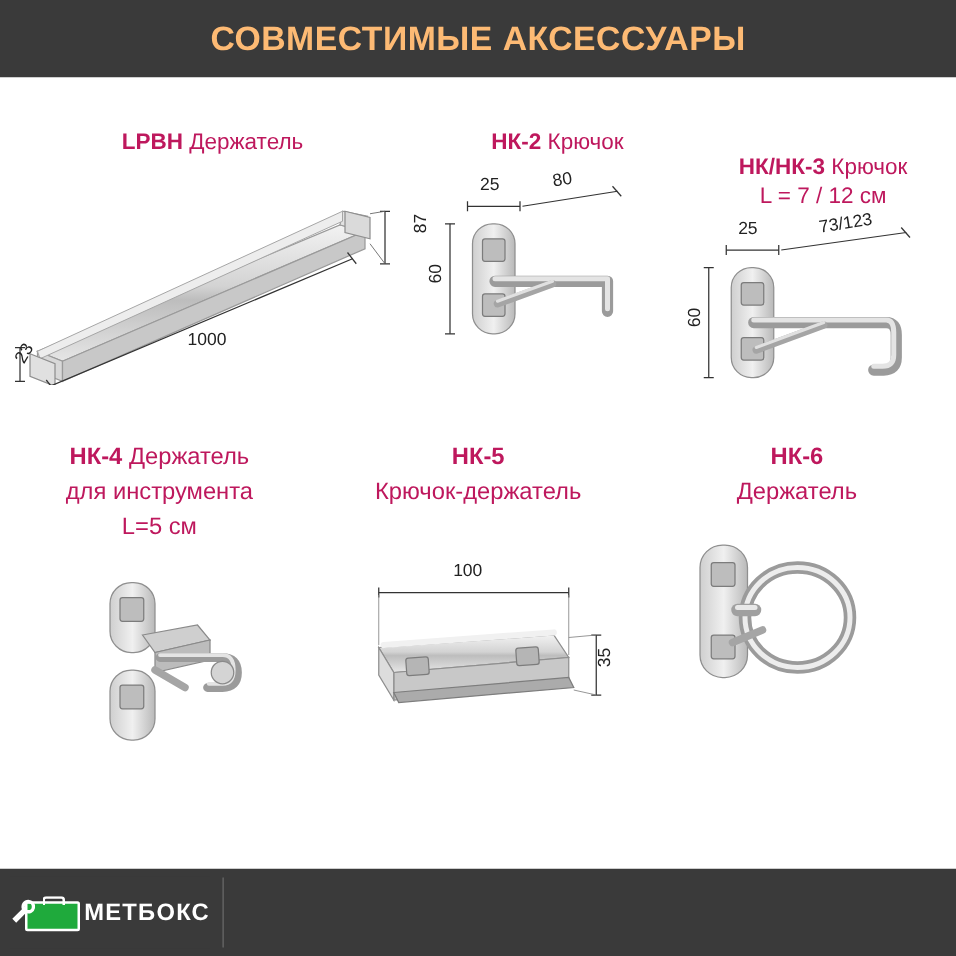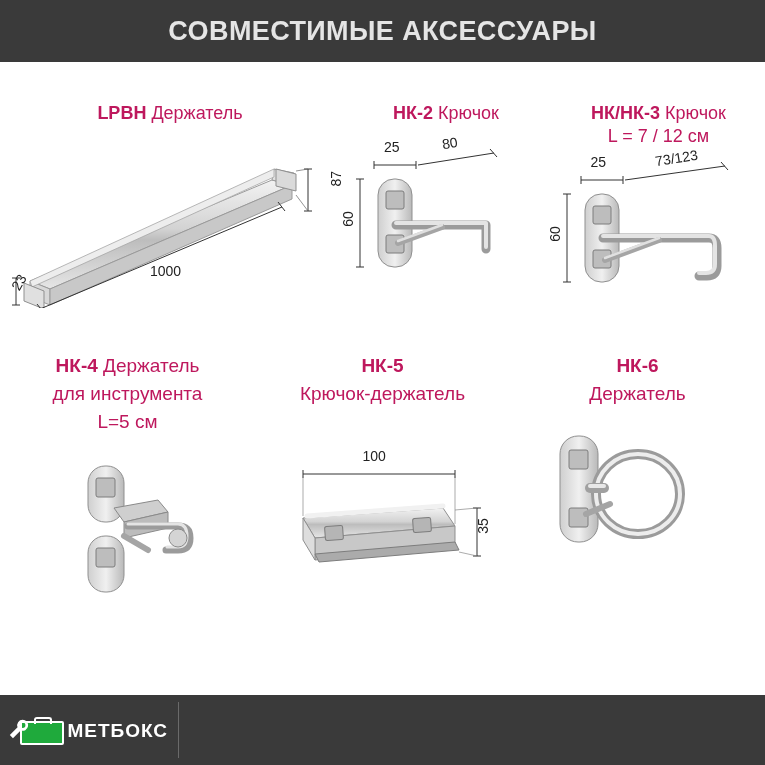--- a/index.html
+++ b/index.html
@@ -20,21 +20,21 @@
     position: absolute;
     left: 0; top: 0;
     width: 765px;
     height: 62px;
     background: #3a3a3a;
     display: flex;
     align-items: center;
     justify-content: center;
   }
   .header-title {
-    color: #e5e5e5;
+    color: #fdba74;
     font-size: 27px;
     font-weight: bold;
     letter-spacing: 0.4px;
     text-align: center;
     font-family: "Liberation Sans", sans-serif;
   }
 
   
   .content {
     position: absolute;
@@ -236,21 +236,21 @@
           <line x1="14" y1="40" x2="14" y2="128" stroke="#333" stroke-width="1"></line>
           <line x1="10" y1="40" x2="18" y2="40" stroke="#333" stroke-width="1"></line>
           <line x1="10" y1="128" x2="18" y2="128" stroke="#333" stroke-width="1"></line>
         </svg>
         <div class="dim-label" style="left:38px;top:0px;">25</div>
         <div class="dim-label" style="left:96px;top:-4px;transform:rotate(-9deg);">80</div>
         <div class="dim-label" style="left:-6px;top:72px;transform:rotate(-90deg);">60</div>
       </div>
     </div>
 
-    <div class="cell" style="width:213px;">
+    <div class="cell" style="width:213px;margin-top:20px;">
       <div class="caption">
         <span class="code">НК/НК-3</span>
         <span>Крючок</span><br>
         <span>L = 7 / 12 см</span>
       </div>
       <div class="fig" style="width:200px;height:175px;margin-top:6px;">
         <svg width="200" height="175" viewBox="0 0 200 175">
           <rect x="26" y="40" width="34" height="88" rx="16" fill="url(#steel2)" stroke="#8f8f8f" stroke-width="1"></rect>
           <rect x="34" y="52" width="18" height="18" rx="2" fill="#bdbdbd" stroke="#7c7c7c" stroke-width="1"></rect>
           <rect x="34" y="96" width="18" height="18" rx="2" fill="#bdbdbd" stroke="#7c7c7c" stroke-width="1"></rect>

